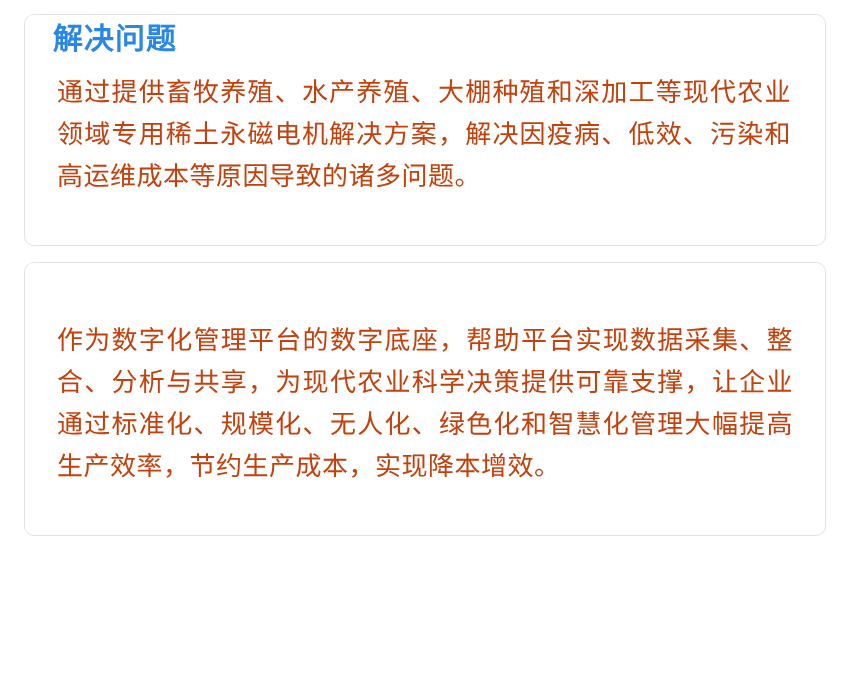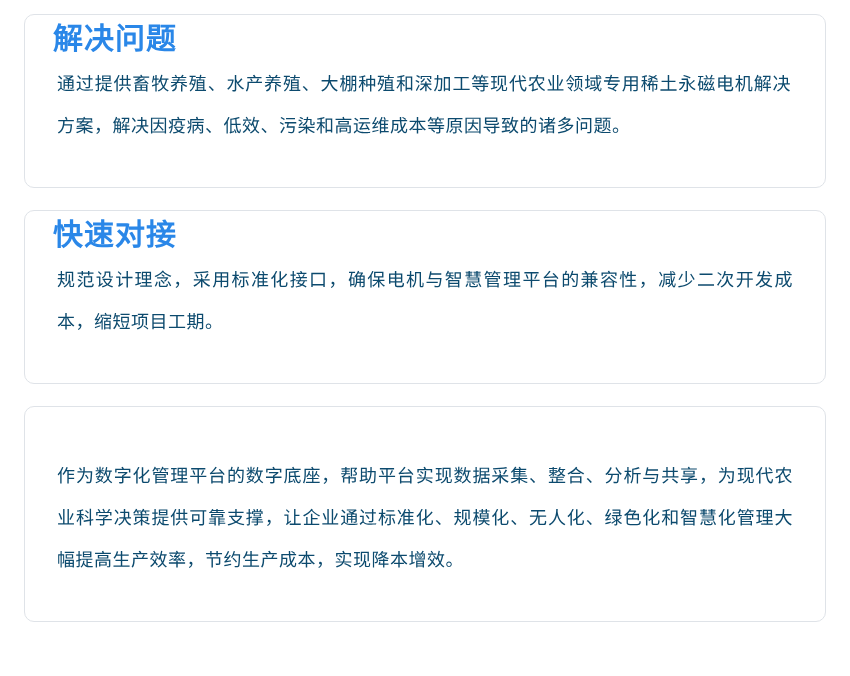--- a/index.html
+++ b/index.html
@@ -22,63 +22,59 @@
     flex-direction: column;
     justify-content: flex-start;
   }
   .card {
     position: relative;
     box-sizing: border-box;
     border: 1px solid #dfe3e8;
     border-radius: 10px;
     background: #ffffff;
     padding: 30px 32px 22px 32px;
-    margin-bottom: 22px;
+    margin-bottom: 16px;
   }
   .card:last-child {
     margin-bottom: 0;
   }
   .card-title {
     position: absolute;
     top: -20px;
     left: 14px;
     background: #ffffff;
     padding: 0 8px 0 14px;
     color: #2a87e8;
     font-size: 30px;
     font-weight: bold;
     letter-spacing: 1px;
     line-height: 38px;
     white-space: nowrap;
     font-family: "DejaVu Sans", "Liberation Sans", sans-serif;
   }
   .card-body {
-    color: #0c4a6e;
-    font-size: 18px;
+    color: #c2410c;
+    font-size: 26px;
     line-height: 42px;
     letter-spacing: 0.5px;
     text-align: justify;
     font-family: "DejaVu Sans", "Liberation Sans", sans-serif;
   }
   .card-solve .card-body { padding-right: 2px; }
   .card-connect { }
   .card-base { }
 </style>
 </head>
 <body>
 
 <div class="page">
 
   <section class="card card-solve">
     <h2 class="card-title">解决问题</h2>
     <p class="card-body">通过提供畜牧养殖、水产养殖、大棚种殖和深加工等现代农业领域专用稀土永磁电机解决方案，解决因疫病、低效、污染和高运维成本等原因导致的诸多问题。</p>
   </section>
 
-  <section class="card card-connect">
-    <h2 class="card-title">快速对接</h2>
-    <p class="card-body">规范设计理念，采用标准化接口，确保电机与智慧管理平台的兼容性，减少二次开发成本，缩短项目工期。</p>
-  </section>
 
   <section class="card card-base">
     <p class="card-body">作为数字化管理平台的数字底座，帮助平台实现数据采集、整合、分析与共享，为现代农业科学决策提供可靠支撑，让企业通过标准化、规模化、无人化、绿色化和智慧化管理大幅提高生产效率，节约生产成本，实现降本增效。</p>
   </section>
 
 </div>
 
 </body></html>

